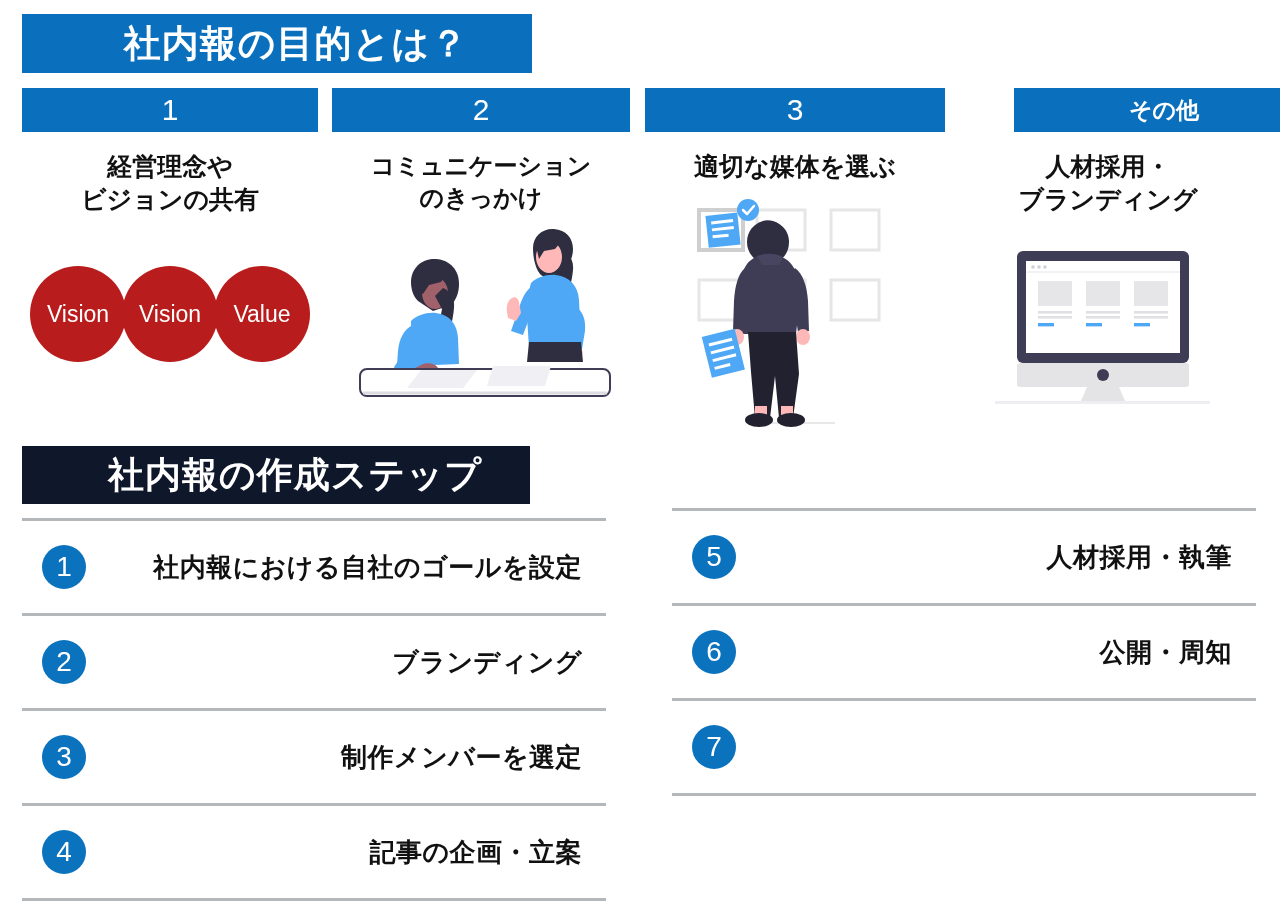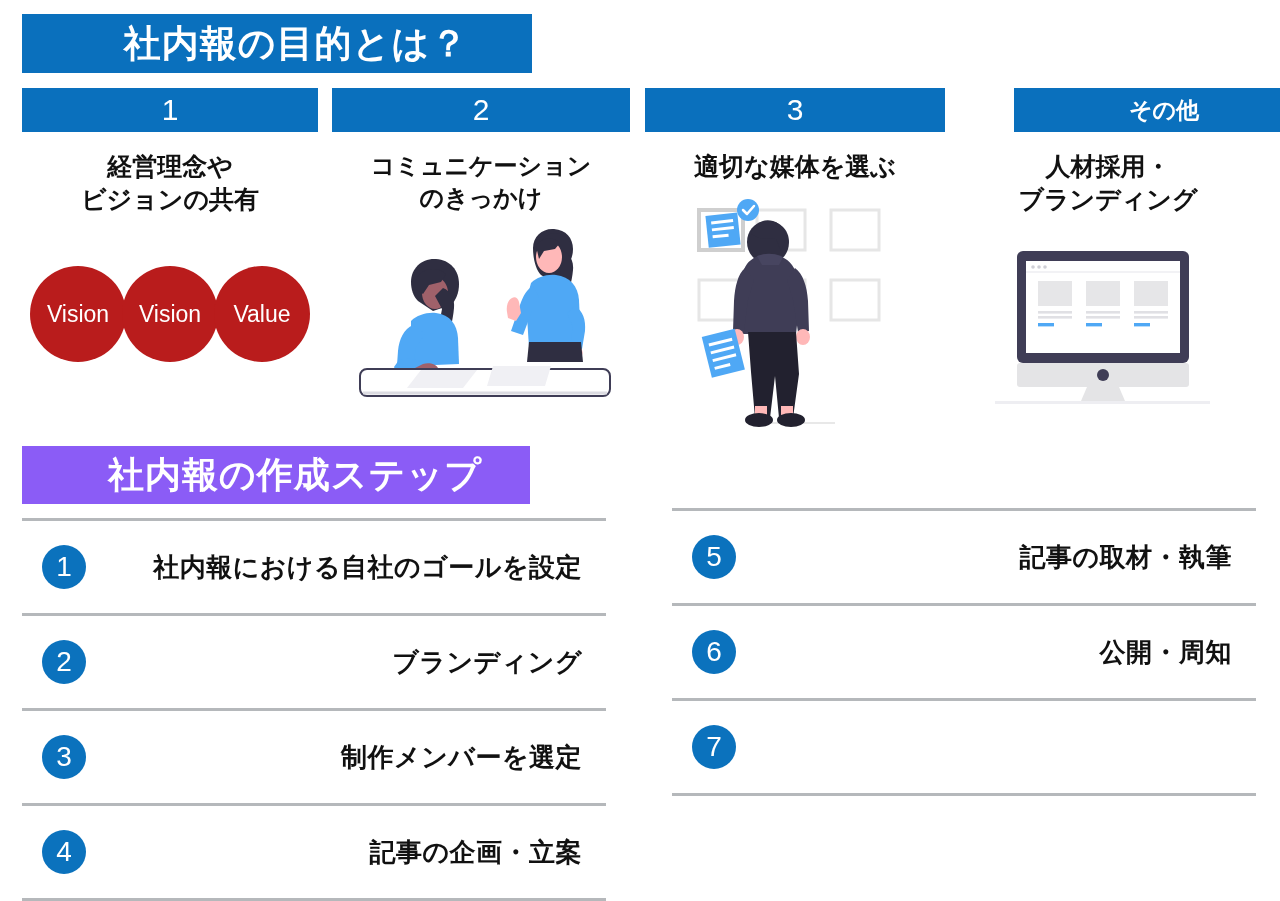--- a/index.html
+++ b/index.html
@@ -119,21 +119,21 @@
   #illus-3 { left: 685px; top: 198px; width: 220px; height: 235px; }
   #illus-4 { left: 995px; top: 245px; width: 215px; height: 165px; }
 
   
   .steps-title-bar {
     position: absolute;
     left: 22px;
     top: 446px;
     width: 508px;
     height: 58px;
-    background: #8b5cf6;
+    background: #0f172a;
     display: flex;
     align-items: center;
     justify-content: center;
   }
   .steps-title-bar .title-text {
     color: #ffffff;
     font-size: 36px;
     font-weight: bold;
     letter-spacing: 1px;
     line-height: 1;
@@ -368,21 +368,21 @@
     </div>
     <div class="step-row">
       <div class="badge">4</div>
       <div class="step-text">記事の企画・立案</div>
     </div>
   </div>
 
   <div class="step-col" id="step-col-right">
     <div class="step-row">
       <div class="badge">5</div>
-      <div class="step-text">記事の取材・執筆</div>
+      <div class="step-text">人材採用・執筆</div>
     </div>
     <div class="step-row">
       <div class="badge">6</div>
       <div class="step-text">公開・周知</div>
     </div>
     <div class="step-row">
       <div class="badge">7</div>
     </div>
   </div>
 

